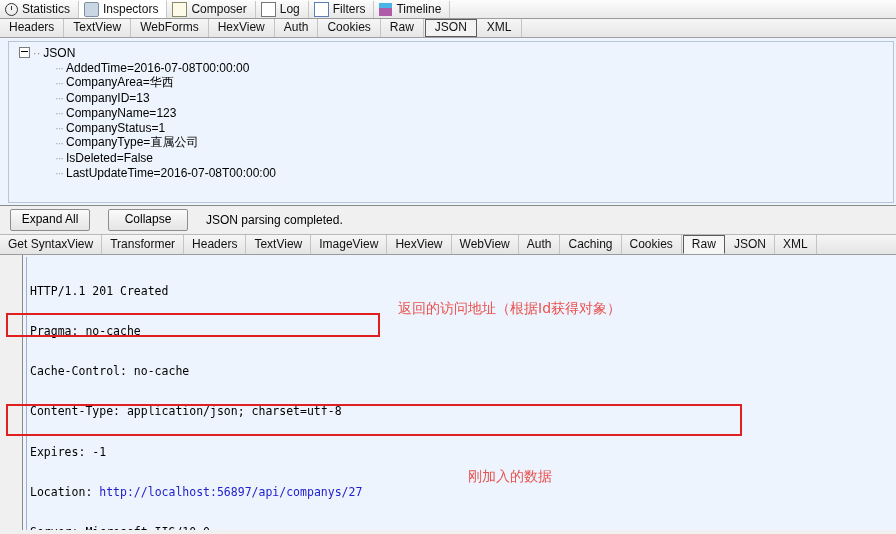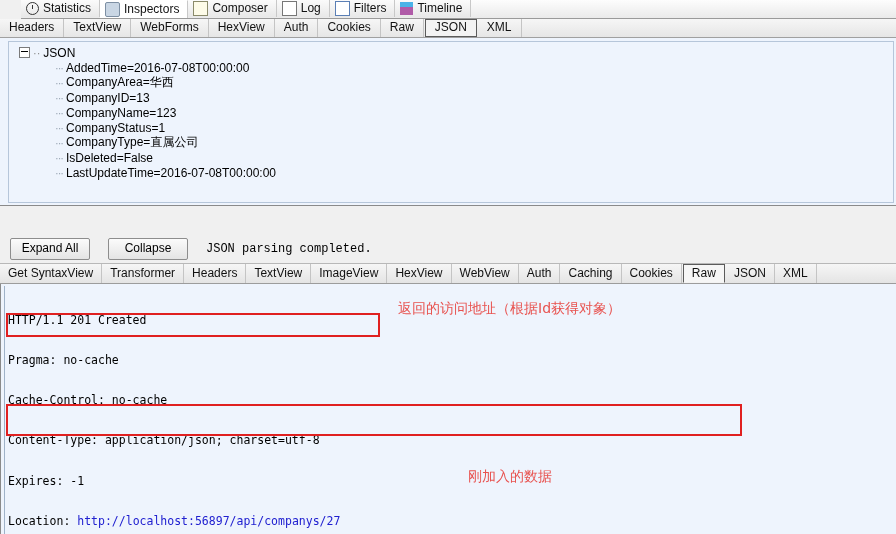--- a/index.html
+++ b/index.html
@@ -9,24 +9,23 @@
     font-family:"Liberation Sans", sans-serif;
     font-size:12px;
     color:#000;
     overflow:hidden;
     position:relative;
   }
   .app{position:relative;width:896px;height:534px;}
 
   
   .main-tabs{
-    display:flex;align-items:flex-start;height:18px;
+    display:flex;align-items:center;height:18px;
     background:linear-gradient(#fdfdfd,#eaeaea);
     border-bottom:1px solid #9a9a9a;
-    margin-left:21px;
   }
   .main-tab{
     display:flex;align-items:center;gap:4px;
     padding:0 8px 0 5px;
     font-size:12px;
     border-right:1px solid #c8c8c8;
     background:linear-gradient(#fbfbfb,#e8e8e8);
     color:#111;
     white-space:nowrap;
     line-height:17px;
@@ -89,29 +88,28 @@
     display:flex;align-items:center;height:15px;font-size:12px;
     padding-left:44px;position:relative;
   }
   .tree-child .lead{color:#9aa6b4;margin-right:3px;font-size:11px;letter-spacing:-1px;}
 
   
   .btn-bar{
     height:28px;background:#f0f0f0;display:flex;align-items:center;
     padding-left:10px;gap:18px;
     border-bottom:1px solid #b8b8b8;
-    margin-top:29px;
   }
   .btn{
     min-width:78px;height:20px;line-height:19px;text-align:center;
     background:linear-gradient(#fbfbfb,#e4e4e4);
     border:1px solid #8d8d8d;border-radius:2px;
     font-size:12px;color:#000;
   }
-  .status-text{font-size:12px;color:#000;font-family:Liberation Mono, monospace;}
+  .status-text{font-size:12px;color:#000;}
 
   
   .resp-tabs{
     display:flex;align-items:stretch;height:19px;
     background:linear-gradient(#f6f6f6,#e4e4e4);
     border-bottom:1px solid #9c9c9c;
   }
   .resp-tab{
     padding:0 8px;line-height:18px;font-size:12px;
     border-right:1px solid #c4c4c4;white-space:nowrap;color:#111;
@@ -122,20 +120,21 @@
   }
 
   
   .raw-panel{
     position:relative;
     background:#eef4fd;
     height:auto;
     flex:1;
     border-left:1px solid #8a8a8a;
     overflow:hidden;
+    margin-left:22px;
   }
   .raw-inner{
     position:absolute;left:3px;top:2px;right:0;bottom:0;
     border-left:1px solid #9fb2c8;
     padding:1px 0 0 3px;
     font-family:"DejaVu Sans Mono","Liberation Mono",monospace;
     font-size:11.5px;
     line-height:13.4px;
     color:#000;
     white-space:pre;

